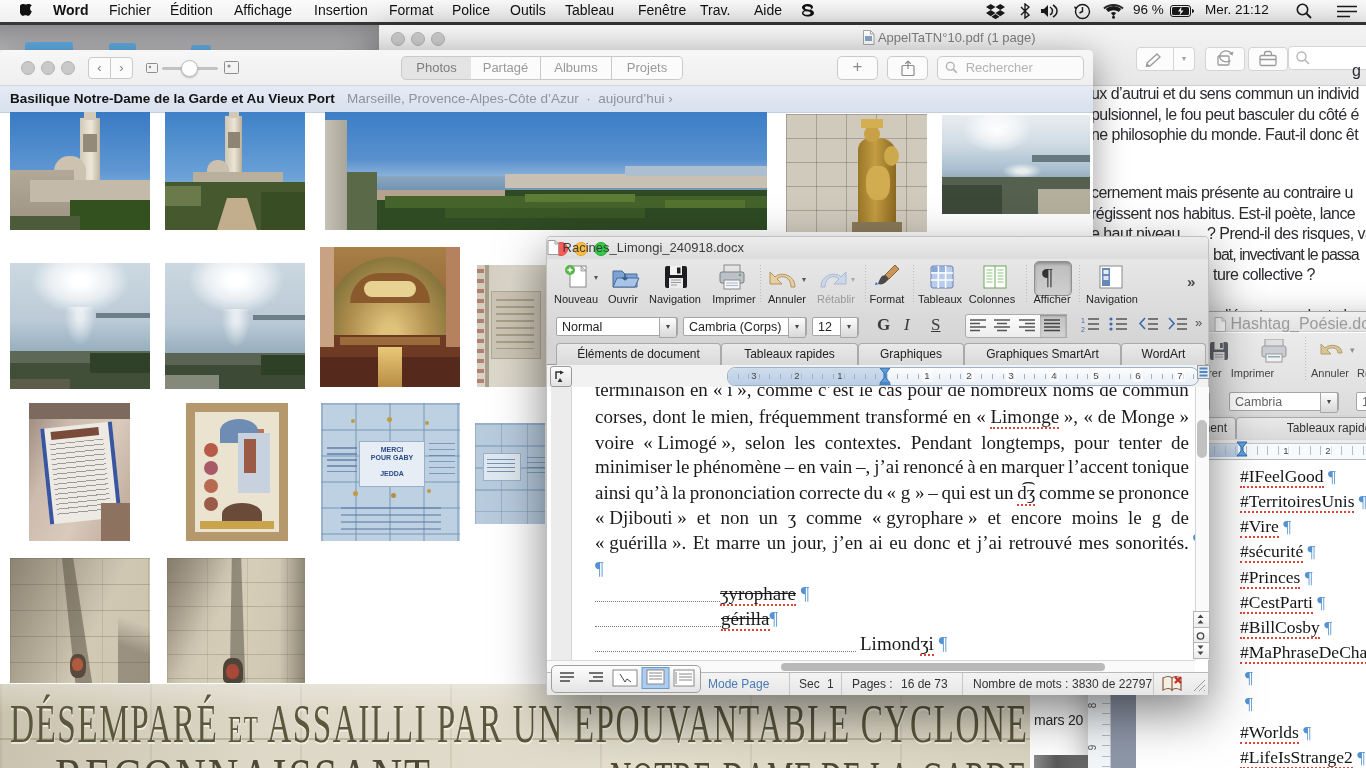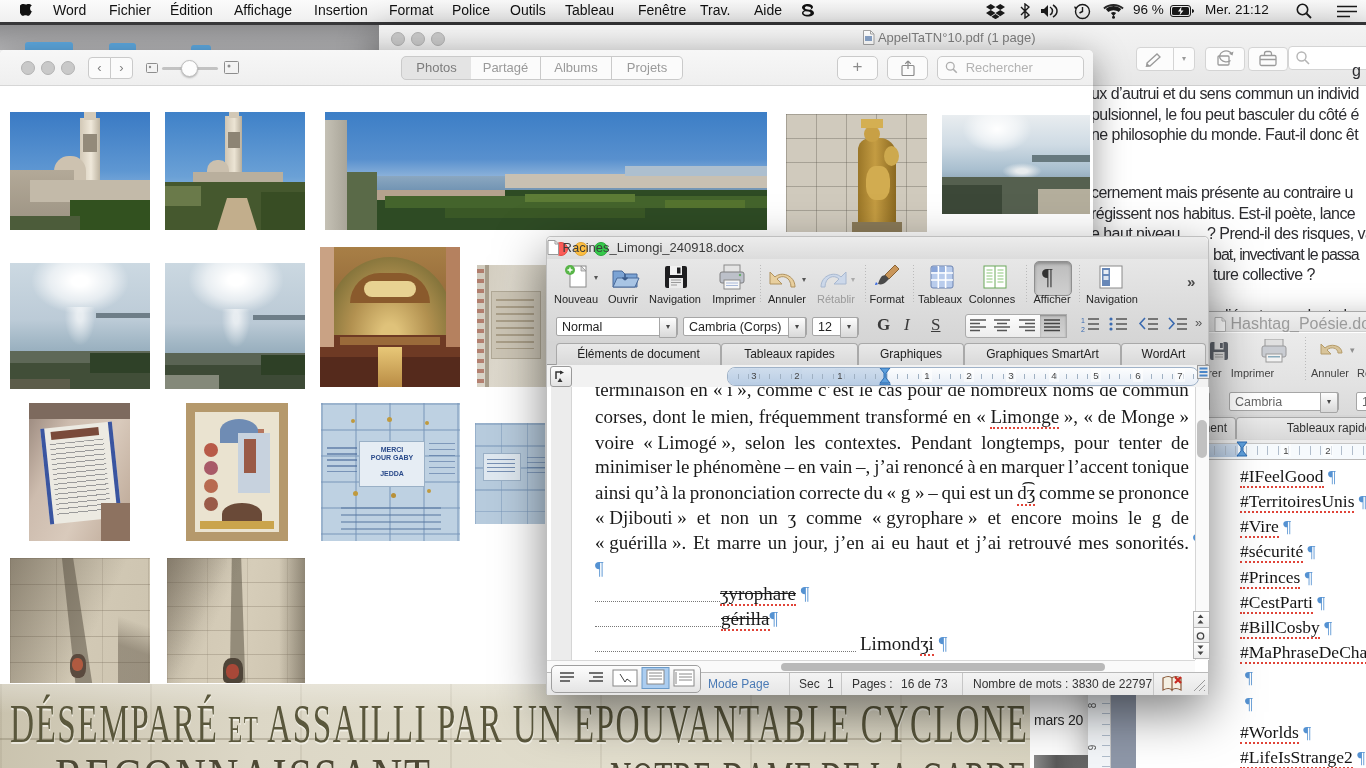--- a/index.html
+++ b/index.html
@@ -52,21 +52,21 @@
 <div class="a" id="deskstrip">
   <div class="folder" style="left:25px;top:17px;width:48px;height:8px"></div>
   <div class="folder" style="left:109px;top:18px;width:27px;height:7px"></div>
   <div class="folder" style="left:191px;top:20px;width:20px;height:5px"></div>
 </div>
 
 <div class="a" id="menubar">
   <svg class="a" style="left:20px;top:3.5px" width="13" height="15" viewBox="0 0 13 15">
         <path fill="#111" d="M9.3 0c.1 1-.3 1.9-.9 2.6-.6.7-1.6 1.2-2.5 1.1-.1-.9.4-1.9.9-2.5C7.4.5 8.5 0 9.3 0zM12 11c-.4 1-.6 1.4-1.2 2.3-.8 1.2-1.9 2.7-3.2 2.7-1.2 0-1.6-.8-3.2-.8s-2 .8-3.2.8C-.1 16-1.1 14.6-1.9 13.4-4 10-4.3 5.9-2.9 3.7c1-1.6 2.6-2.5 4.1-2.5 1.5 0 2.5.8 3.7.8 1.2 0 1.9-.8 3.7-.8 1.3 0 2.7.7 3.7 2-3.3 1.8-2.7 6.4.7 7.8z" transform="translate(2,-1) scale(.8)"></path>
       </svg>
-  <span class="mi" style="left:53px;font-weight:normal">Word</span>
+  <span class="mi" style="left:53px;font-weight:bold">Word</span>
   <span class="mi" style="left:109px">Fichier</span>
   <span class="mi" style="left:170px">Édition</span>
   <span class="mi" style="left:234px">Affichage</span>
   <span class="mi" style="left:314px">Insertion</span>
   <span class="mi" style="left:389px">Format</span>
   <span class="mi" style="left:452px">Police</span>
   <span class="mi" style="left:510px">Outils</span>
   <span class="mi" style="left:565px">Tableau</span>
   <span class="mi" style="left:638px">Fenêtre</span>
   <span class="mi" style="left:700px">Trav.</span>
@@ -203,20 +203,24 @@
             <path d="M7 1v8m0-8L4.2 3.8M7 1l2.8 2.8" stroke="#8b8b8b" stroke-width="1.2" fill="none"></path>
           </svg>
     </div>
     <div class="seg" style="left:937px;top:6px;width:145px;height:22px;border-radius:5px;text-align:left">
       <svg width="13" height="13" viewBox="0 0 16 16" style="margin:4px 0 0 7px">
             <circle cx="6.5" cy="6.5" r="4.8" fill="none" stroke="#aeaeae" stroke-width="1.6"></circle>
             <path d="M10 10l4.5 4.5" stroke="#aeaeae" stroke-width="1.8"></path>
           </svg>
       <span style="color:#b3b3b3;font-size:13px;position:relative;top:-2px;left:4px">Rechercher</span>
     </div>
+  </div>
+  <div class="a" id="pheader">
+    <span class="a" style="left:10px;top:5px;font-size:13.5px;font-weight:bold;color:#141414">Basilique Notre-Dame de la Garde et Au Vieux Port</span>
+    <span class="a" style="left:347px;top:5px;font-size:13.5px;color:#8e93a0">Marseille, Provence-Alpes-Côte d’Azur&nbsp;&nbsp;·&nbsp;&nbsp;aujourd’hui ›</span>
   </div>
   <div class="a" id="pgrid">
 
     <div class="ph" style="left:10px;top:62px;width:140px;height:118px;background:linear-gradient(#3a7ac4,#5e97d2 50%,#8cb4de 72%,#a8c8e6 85%)">
       <div class="a" style="left:70px;top:6px;width:20px;height:66px;background:linear-gradient(90deg,#d2c8b6,#efe8da 55%,#bdb3a0)"></div>
       <div class="a" style="left:74px;top:-4px;width:12px;height:12px;background:#d4cab8"></div>
 
       <div class="a" style="left:73px;top:22px;width:14px;height:18px;background:#938a7a"></div>
       <div class="a" style="left:44px;top:44px;width:32px;height:26px;background:#cdc2b0;border-radius:15px 15px 0 0"></div>
       <div class="a" style="left:0px;top:58px;width:64px;height:60px;background:linear-gradient(#b3a998,#9a9181)"></div>
@@ -726,21 +730,21 @@
         </div>
     <div class="wl" style="top:143px">
           <span>«&nbsp;guérilla&nbsp;».</span>
           <span>Et</span>
           <span>marre</span>
           <span>un</span>
           <span>jour,</span>
           <span>j’en</span>
           <span>ai</span>
           <span>eu</span>
-          <span>haut</span>
+          <span>donc</span>
           <span>et</span>
           <span>j’ai</span>
           <span>retrouvé</span>
           <span>mes</span>
           <span>sonorités.</span>
         </div>
     <div class="a pil ser" style="left:642px;top:143px;font-size:19px">¶</div>
     <div class="wl pil" style="top:169px;display:block">¶</div>
     <div class="a" style="left:44px;top:213px;width:125px;height:1px;border-bottom:1.5px dotted #777"></div>
     <div class="a wl" style="left:169px;top:194px;display:block;width:auto"><span class="sqr" style="text-decoration:line-through">ʒyrophare</span><span class="pil">&nbsp;¶</span></div>

